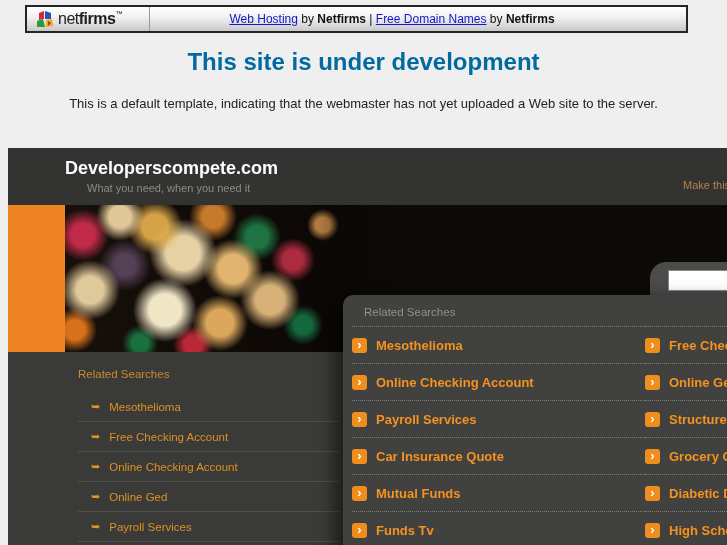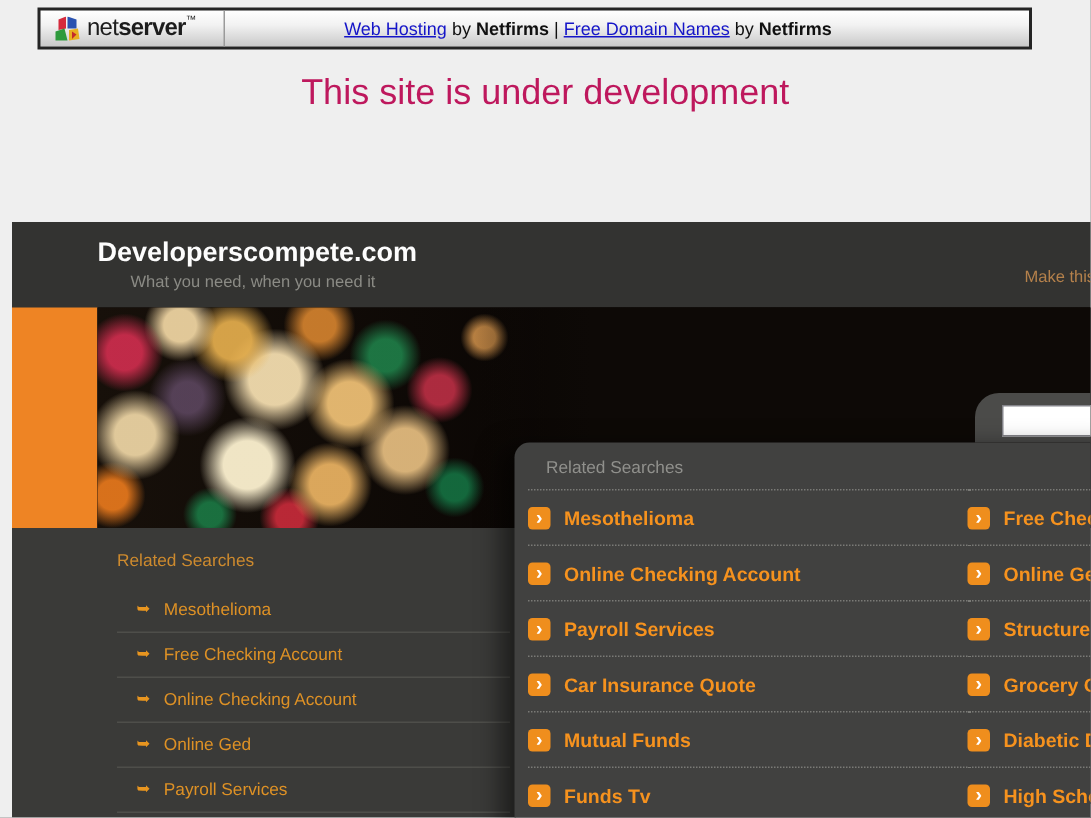--- a/index.html
+++ b/index.html
@@ -14,21 +14,21 @@
   .logo-text{font-size:16px;color:#1c1c1c;letter-spacing:-0.5px;white-space:nowrap;}
   .logo-text b{font-weight:bold;}
   .logo-text sup{font-size:7px;vertical-align:top;}
   .tb-divider{width:1px;height:100%;background:#9a9a9a;margin-left:18px;flex:0 0 auto;}
   .tb-links{flex:1;text-align:center;font-size:12px;color:#111;white-space:nowrap;padding-right:52px;}
   .tb-links a{color:#1515c8;text-decoration:underline;cursor:pointer;}
   .tb-links b{font-weight:bold;}
 
   
   .dev-title{position:absolute;left:0;top:48px;width:727px;margin:0;text-align:center;
-    font-size:24px;font-weight:normal;color:#be185d;}
+    font-size:24px;font-weight:bold;color:#0369a1;}
   .notice{position:absolute;left:0;width:727px;margin:0;text-align:center;font-size:13px;color:#222;}
   .p1{top:96px;}
   .p2{top:131px;}
 
   
   .dark{position:absolute;left:8px;top:148px;width:719px;height:388px;background:#333331;padding-left:11px;}
   .domain{position:absolute;left:57px;top:10px;font-size:18px;font-weight:bold;color:#fdfdfd;}
   .tagline{position:absolute;left:57px;top:34px;font-size:11px;color:#8b8b85;margin-left:22px;}
   .make-this{position:absolute;left:675px;top:31px;font-size:11px;color:#b5814b;white-space:nowrap;cursor:pointer;text-decoration:none;}
 
@@ -96,35 +96,36 @@
 
   <div class="topbar">
     <div class="logo">
       <svg class="logo-icon" width="19" height="17" viewBox="0 0 19 17">
         <polygon points="3,2 8,0 8,8 3,9" fill="#d42a3c"></polygon>
         <polygon points="9,0 15,2 15,8 9,8" fill="#2a52b0"></polygon>
         <polygon points="1,10 7,8 9,16 1,16" fill="#2e9a3c"></polygon>
         <polygon points="10,9 16,8 17,15 10,16" fill="#e8b020"></polygon>
         <polygon points="12,10 15,12 12,15" fill="#c42a2a"></polygon>
       </svg>
-      <span class="logo-text"><span>net</span><b>server</b><sup>™</sup></span>
+      <span class="logo-text"><span>net</span><b>firms</b><sup>™</sup></span>
     </div>
     <div class="tb-divider"></div>
     <div class="tb-links">
       <a>Web Hosting</a>
       <span>by</span>
       <b>Netfirms</b>
       <span>|</span>
       <a>Free Domain Names</a>
       <span>by</span>
       <b>Netfirms</b>
     </div>
   </div>
 
   <h1 class="dev-title">This site is under development</h1>
+  <p class="notice p1">This is a default template, indicating that the webmaster has not yet uploaded a Web site to the server.</p>
 
   <div class="dark">
 
     <div class="domain">Developerscompete.com</div>
     <div class="tagline">What you need, when you need it</div>
     <a class="make-this">Make this</a>
 
     <div class="banner">
       <div class="orange-block"></div>
       <div class="photo"></div>

